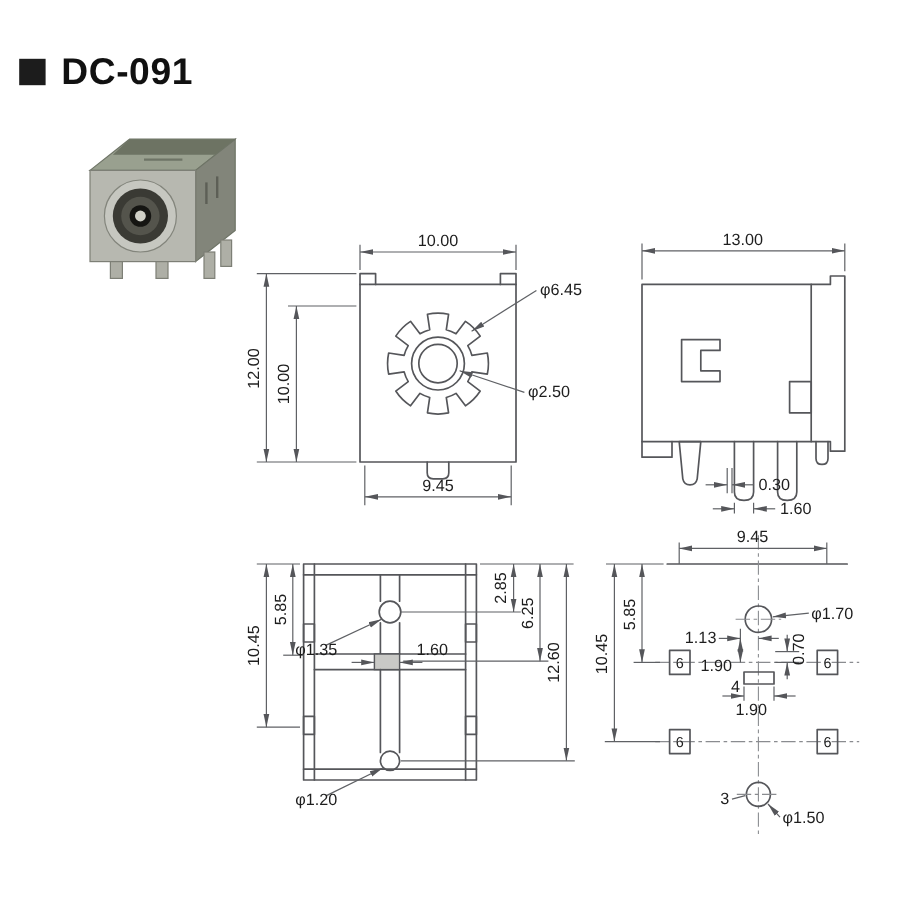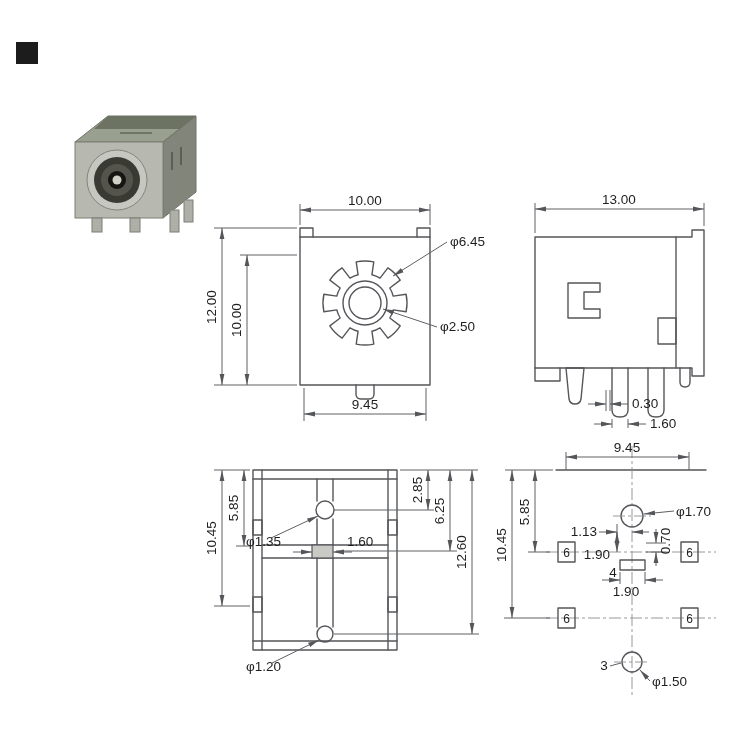--- a/index.html
+++ b/index.html
@@ -16,20 +16,21 @@
   text.pad{font-family:"Liberation Sans",sans-serif;font-size:12px;fill:#1e1e1e;}
   .slotfill{fill:#c9c9c6;stroke:#55565a;stroke-width:1.2;}
 </style>
 </head>
 <body>
 
 <div class="page">
 
   <div class="header">
     <span class="sq"></span>
+    <h1>DC-091</h1>
   </div>
 
   <svg class="drawing" width="750" height="750" viewBox="0 0 750 750">
     <defs>
       <marker id="mE" markerWidth="12" markerHeight="10" refX="11" refY="5" orient="auto" markerUnits="userSpaceOnUse">
         <path d="M0,2.6 L11,5 L0,7.4 Z" fill="#55565a"></path>
       </marker>
       <marker id="mS" markerWidth="12" markerHeight="10" refX="11" refY="5" orient="auto-start-reverse" markerUnits="userSpaceOnUse">
         <path d="M0,2.6 L11,5 L0,7.4 Z" fill="#55565a"></path>
       </marker>

